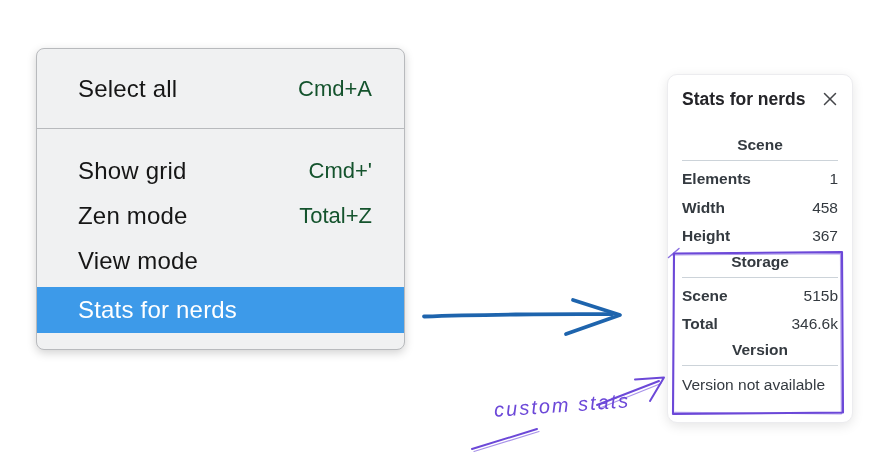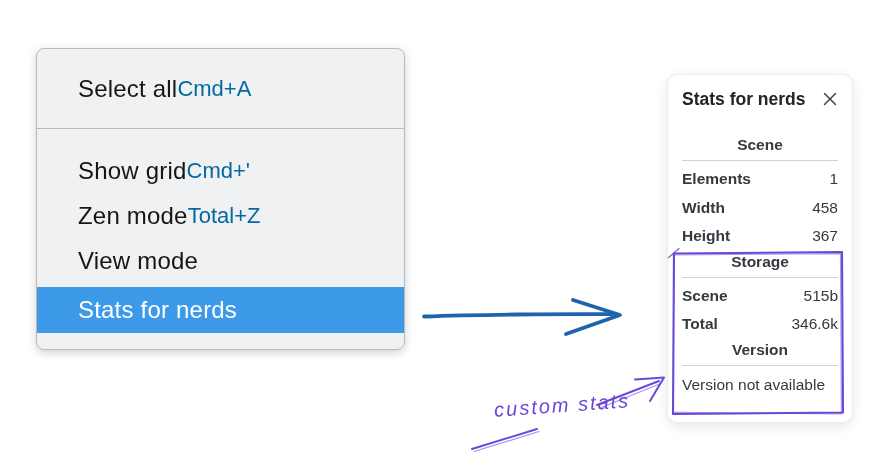--- a/index.html
+++ b/index.html
@@ -24,33 +24,34 @@
     background: #f0f1f2;
     border: 1px solid #b8babd;
     border-radius: 8px;
     box-shadow: 0 3px 10px rgba(0,0,0,0.18);
     overflow: hidden;
     z-index: 1;
   }
   .menu-row {
     display: flex;
     align-items: center;
+    justify-content: space-between;
     padding: 0 32px 0 41px;
     height: 45px;
   }
   .menu-row.first { height: 79px; }
   .menu-label {
     font-size: 24px;
     color: #161616;
     letter-spacing: 0.2px;
     white-space: nowrap;
   }
   .menu-shortcut {
     font-size: 22px;
-    color: #0369a1;
+    color: #14532d;
     white-space: nowrap;
   }
   .menu-divider {
     height: 0;
     border-top: 1px solid #b8babd;
   }
   .menu-section { padding-top: 19px; padding-bottom: 3px; }
   .menu-row.highlighted {
     background: #3d9ae9;
     height: 46px;

